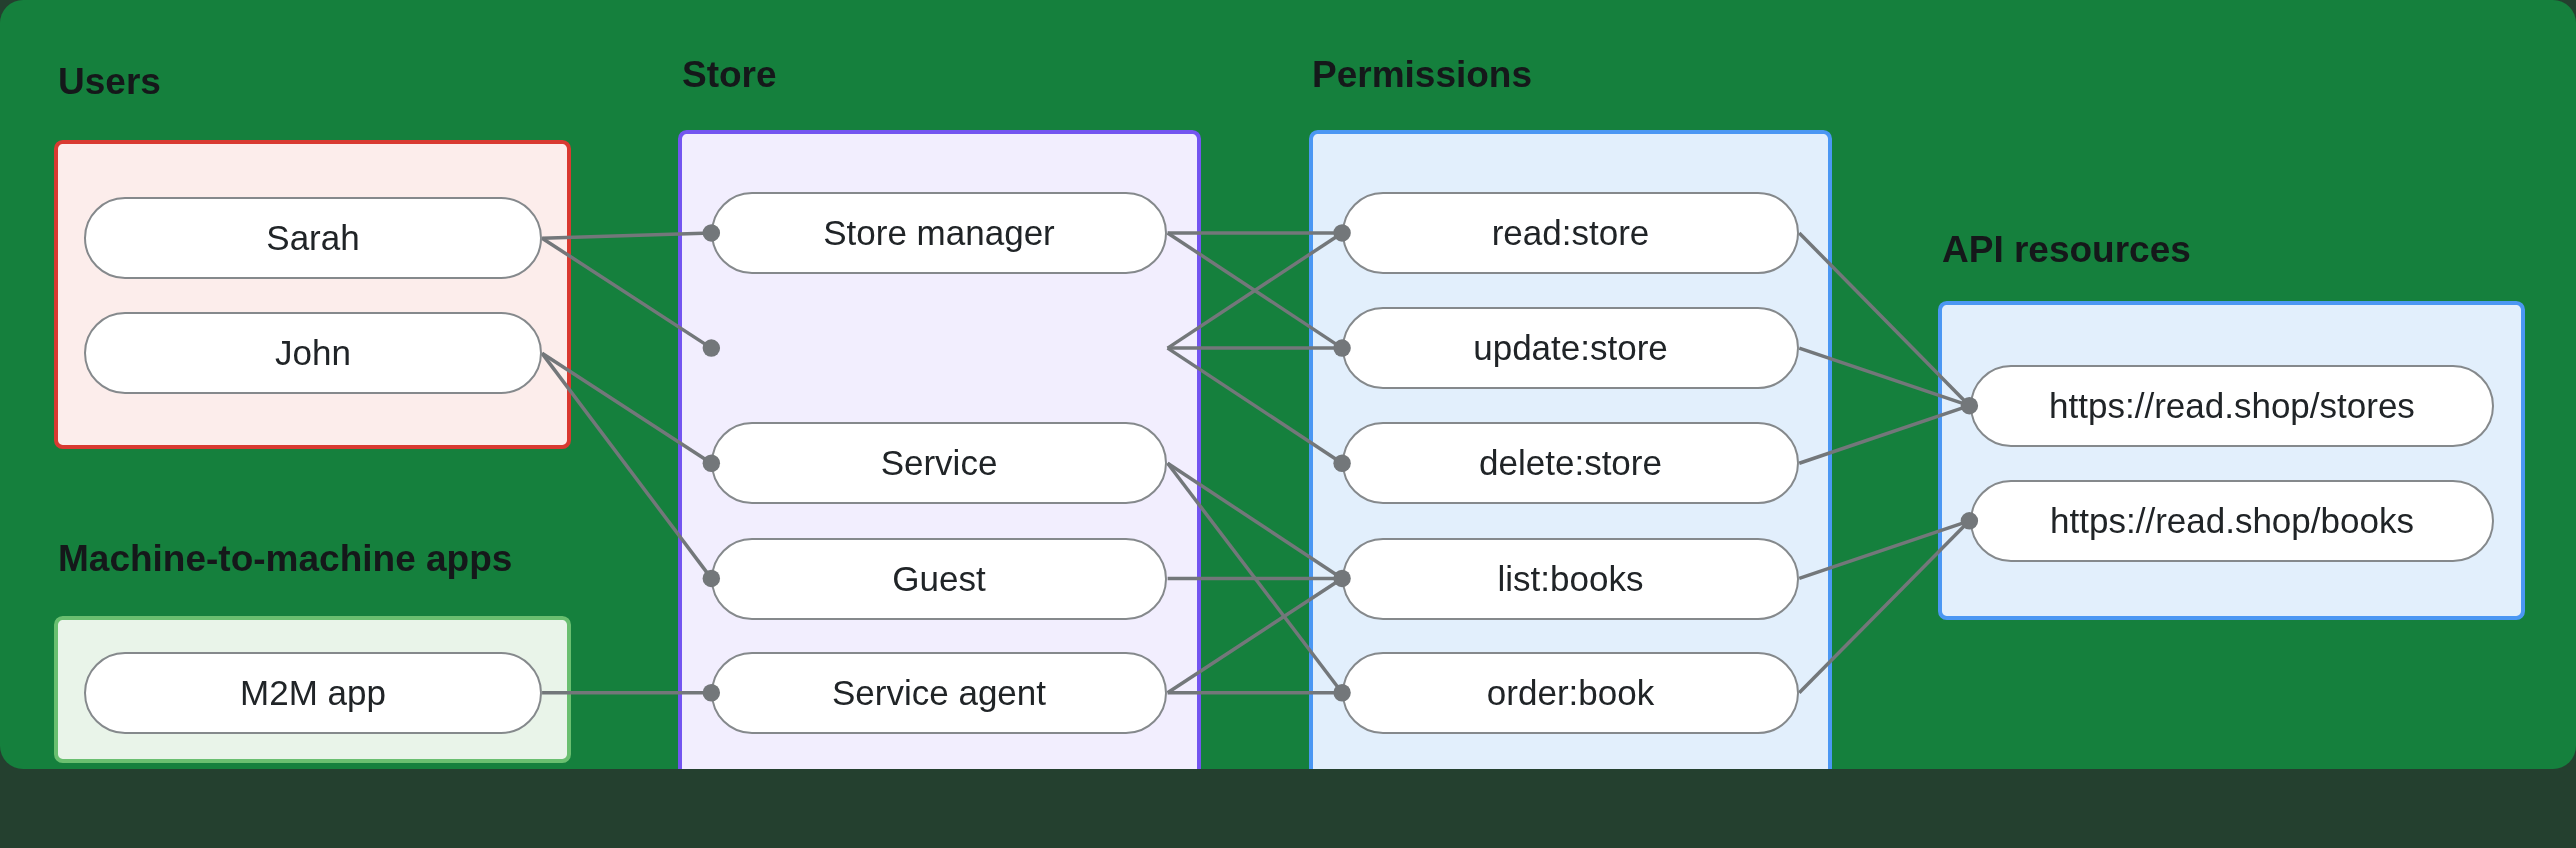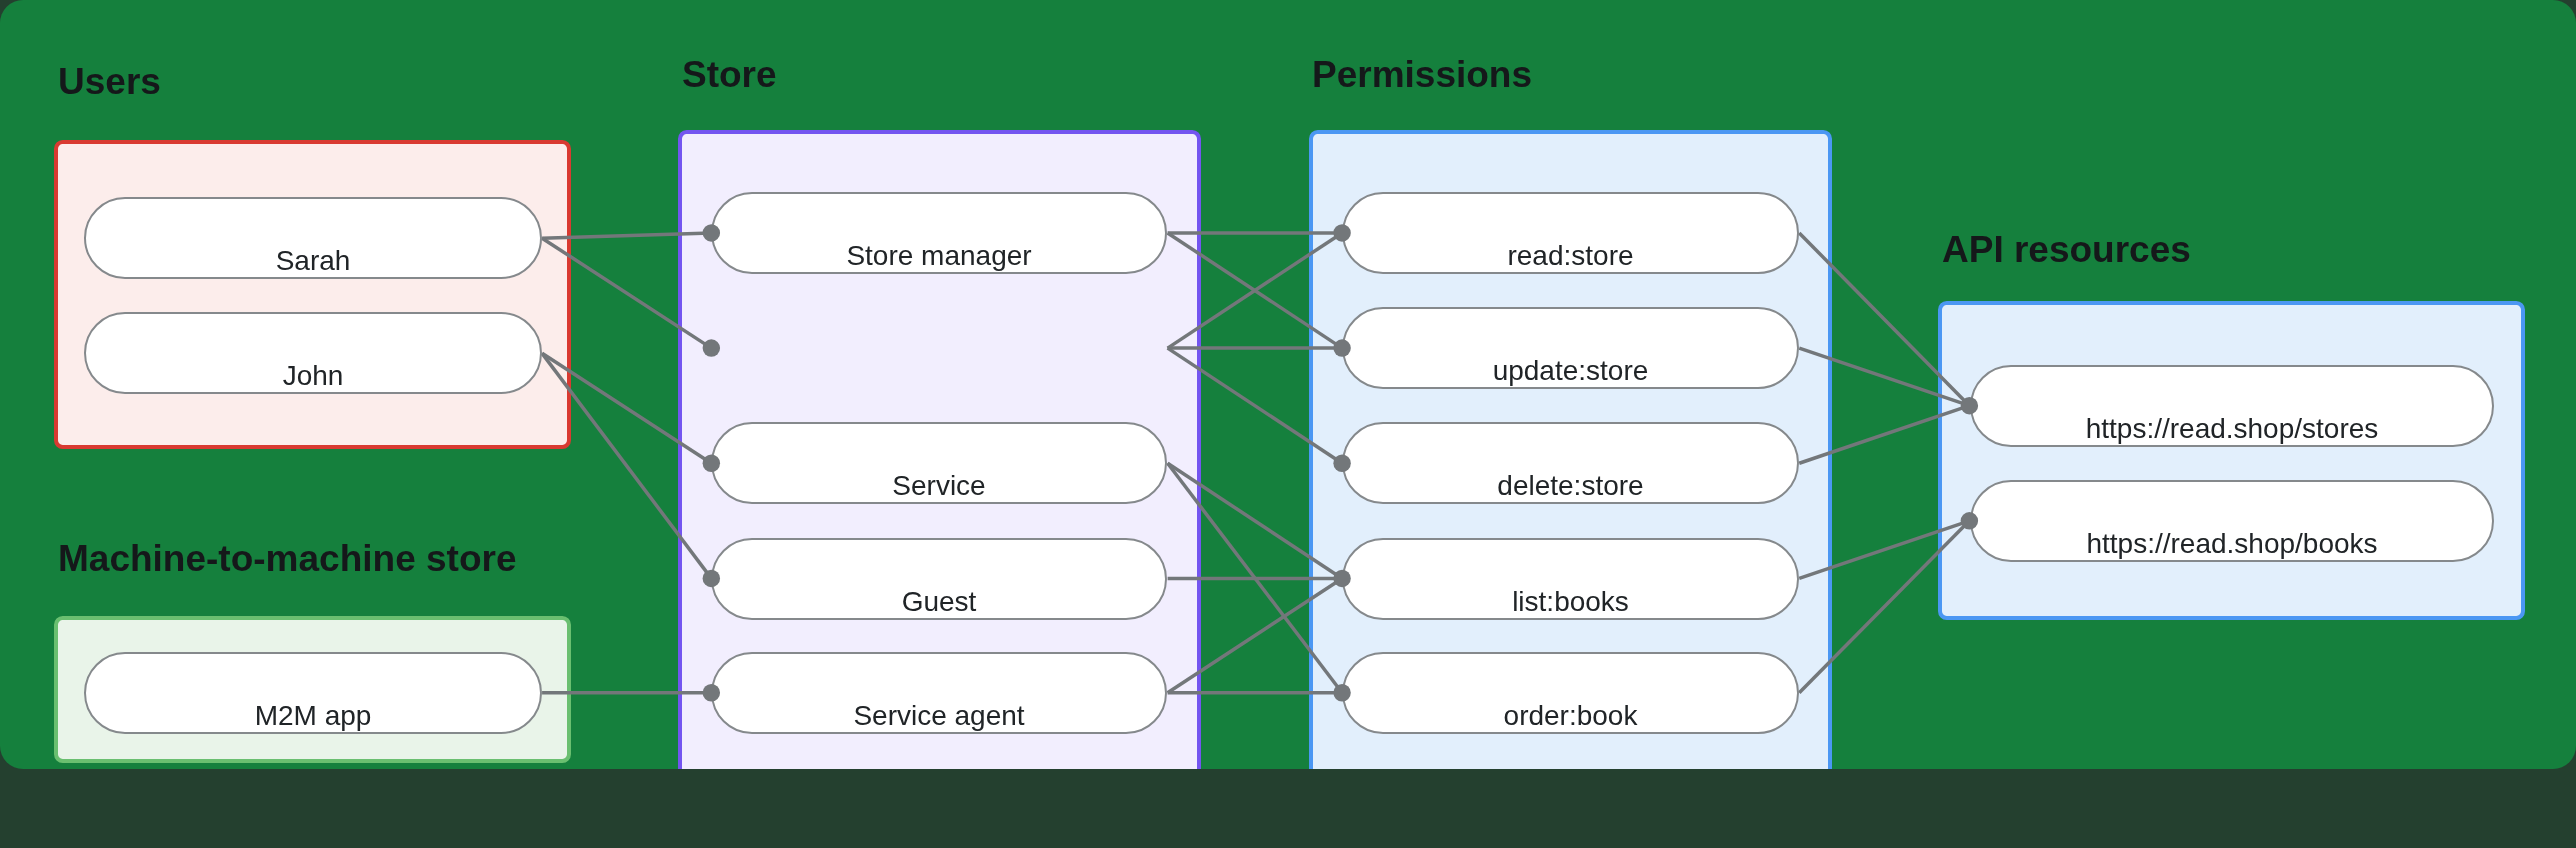--- a/index.html
+++ b/index.html
@@ -44,23 +44,23 @@
   .lbl-api   { left: 1942px; top: 229px; }
 
   .pill {
     position: absolute;
     height: 82px;
     box-sizing: border-box;
     border: 2.6px solid #85898c;
     background: #ffffff;
     border-radius: 45px;
     display: flex;
-    align-items: flex-end;
+    align-items: center;
     justify-content: center;
-    font-size: 28px;
+    font-size: 35px;
     font-weight: 400;
     color: #202427;
     z-index: 3;
     white-space: nowrap;
   }
   .pill-user { left: 84px;  width: 458px; }
   .pill-role { left: 711px; width: 456px; }
   .pill-perm { left: 1342px; width: 457px; }
   .pill-api  { left: 1970px; width: 524px; }
 
@@ -81,21 +81,21 @@
 
 <div id="canvas">
 
   <div class="group-box box-users"></div>
   <div class="group-box box-m2m"></div>
   <div class="group-box box-roles"></div>
   <div class="group-box box-perms"></div>
   <div class="group-box box-api"></div>
 
   <div class="section-label lbl-users">Users</div>
-  <div class="section-label lbl-m2m">Machine-to-machine store</div>
+  <div class="section-label lbl-m2m">Machine-to-machine apps</div>
   <div class="section-label lbl-roles">Store</div>
   <div class="section-label lbl-perms">Permissions</div>
   <div class="section-label lbl-api">API resources</div>
 
   <svg class="layer lines" viewBox="0 0 2952 972">
 
     <line x1="621" y1="273" x2="815" y2="267"></line>
     <line x1="621" y1="273" x2="815" y2="399"></line>
     <line x1="621" y1="405" x2="815" y2="531"></line>
     <line x1="621" y1="405" x2="815" y2="663"></line>

